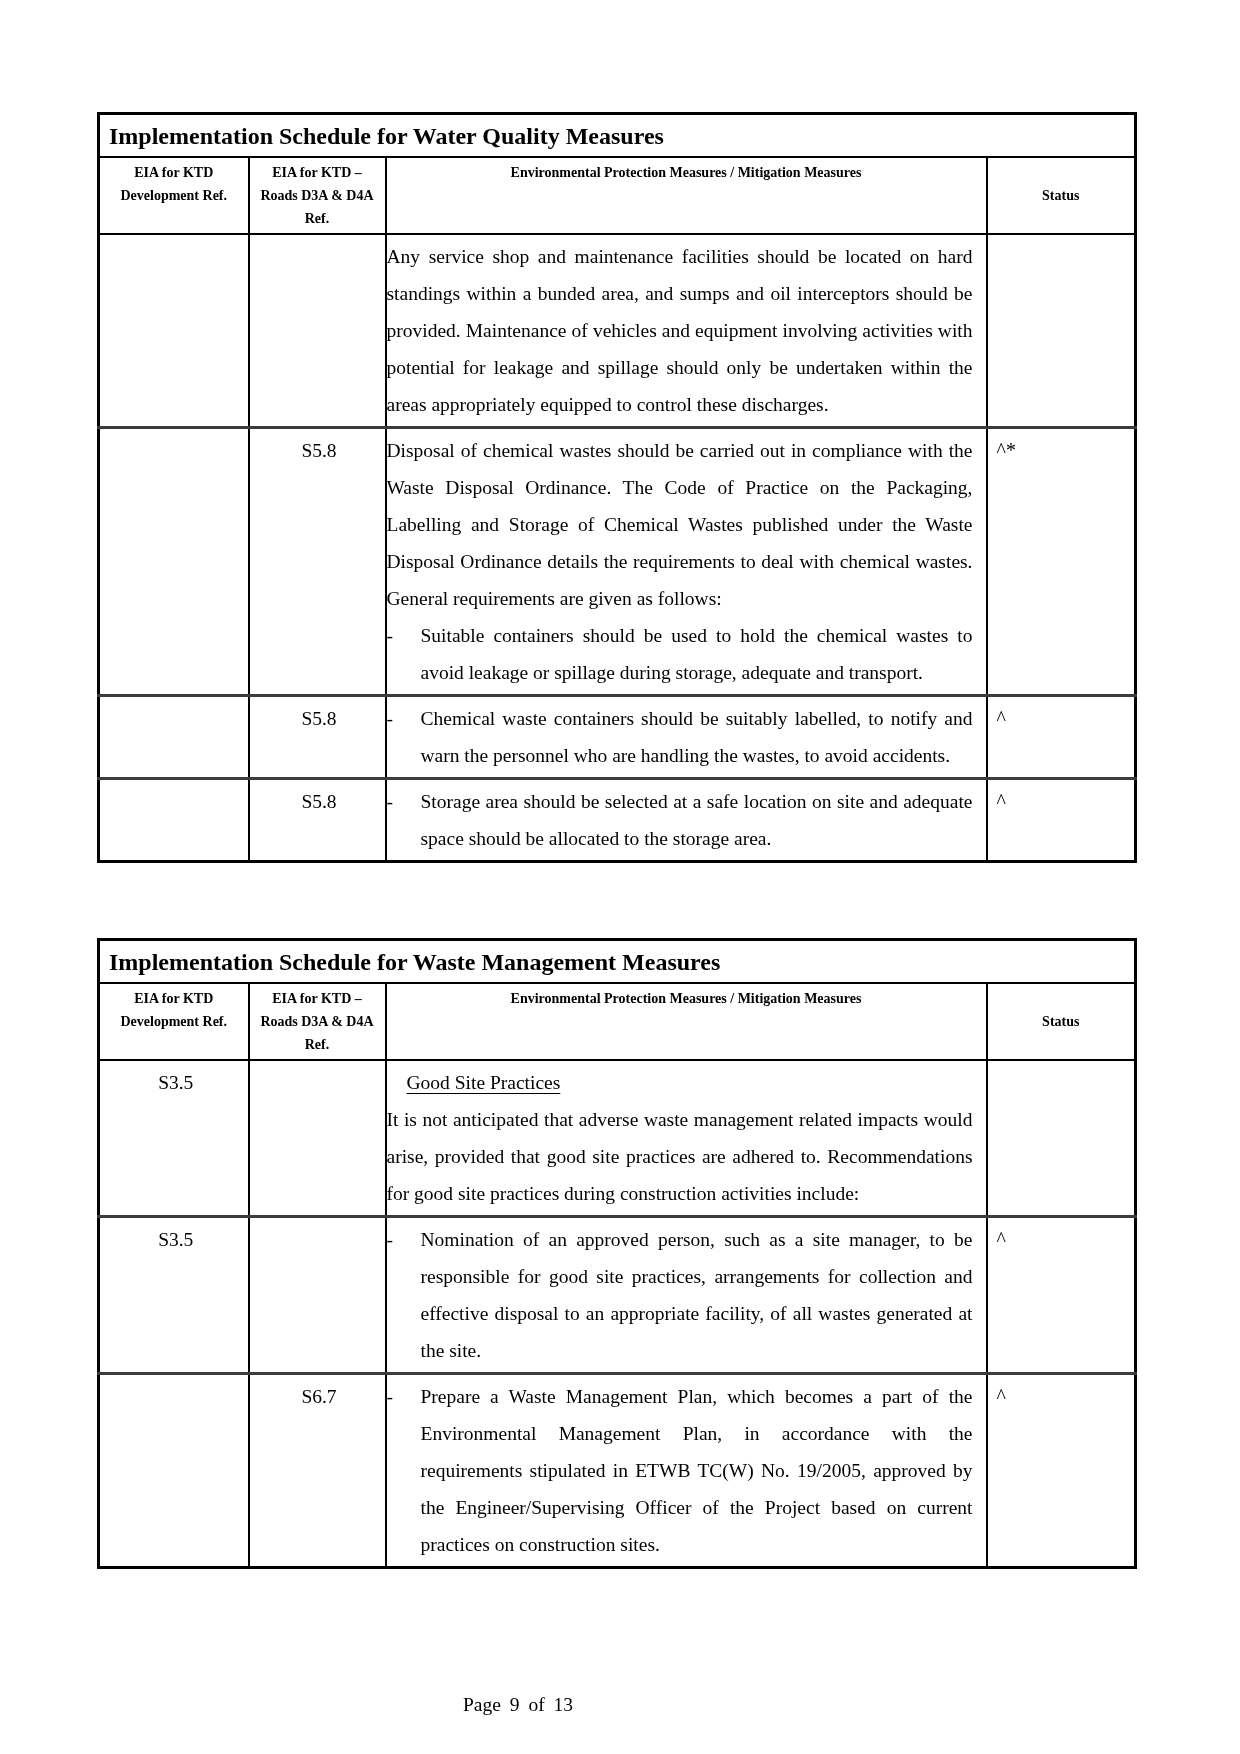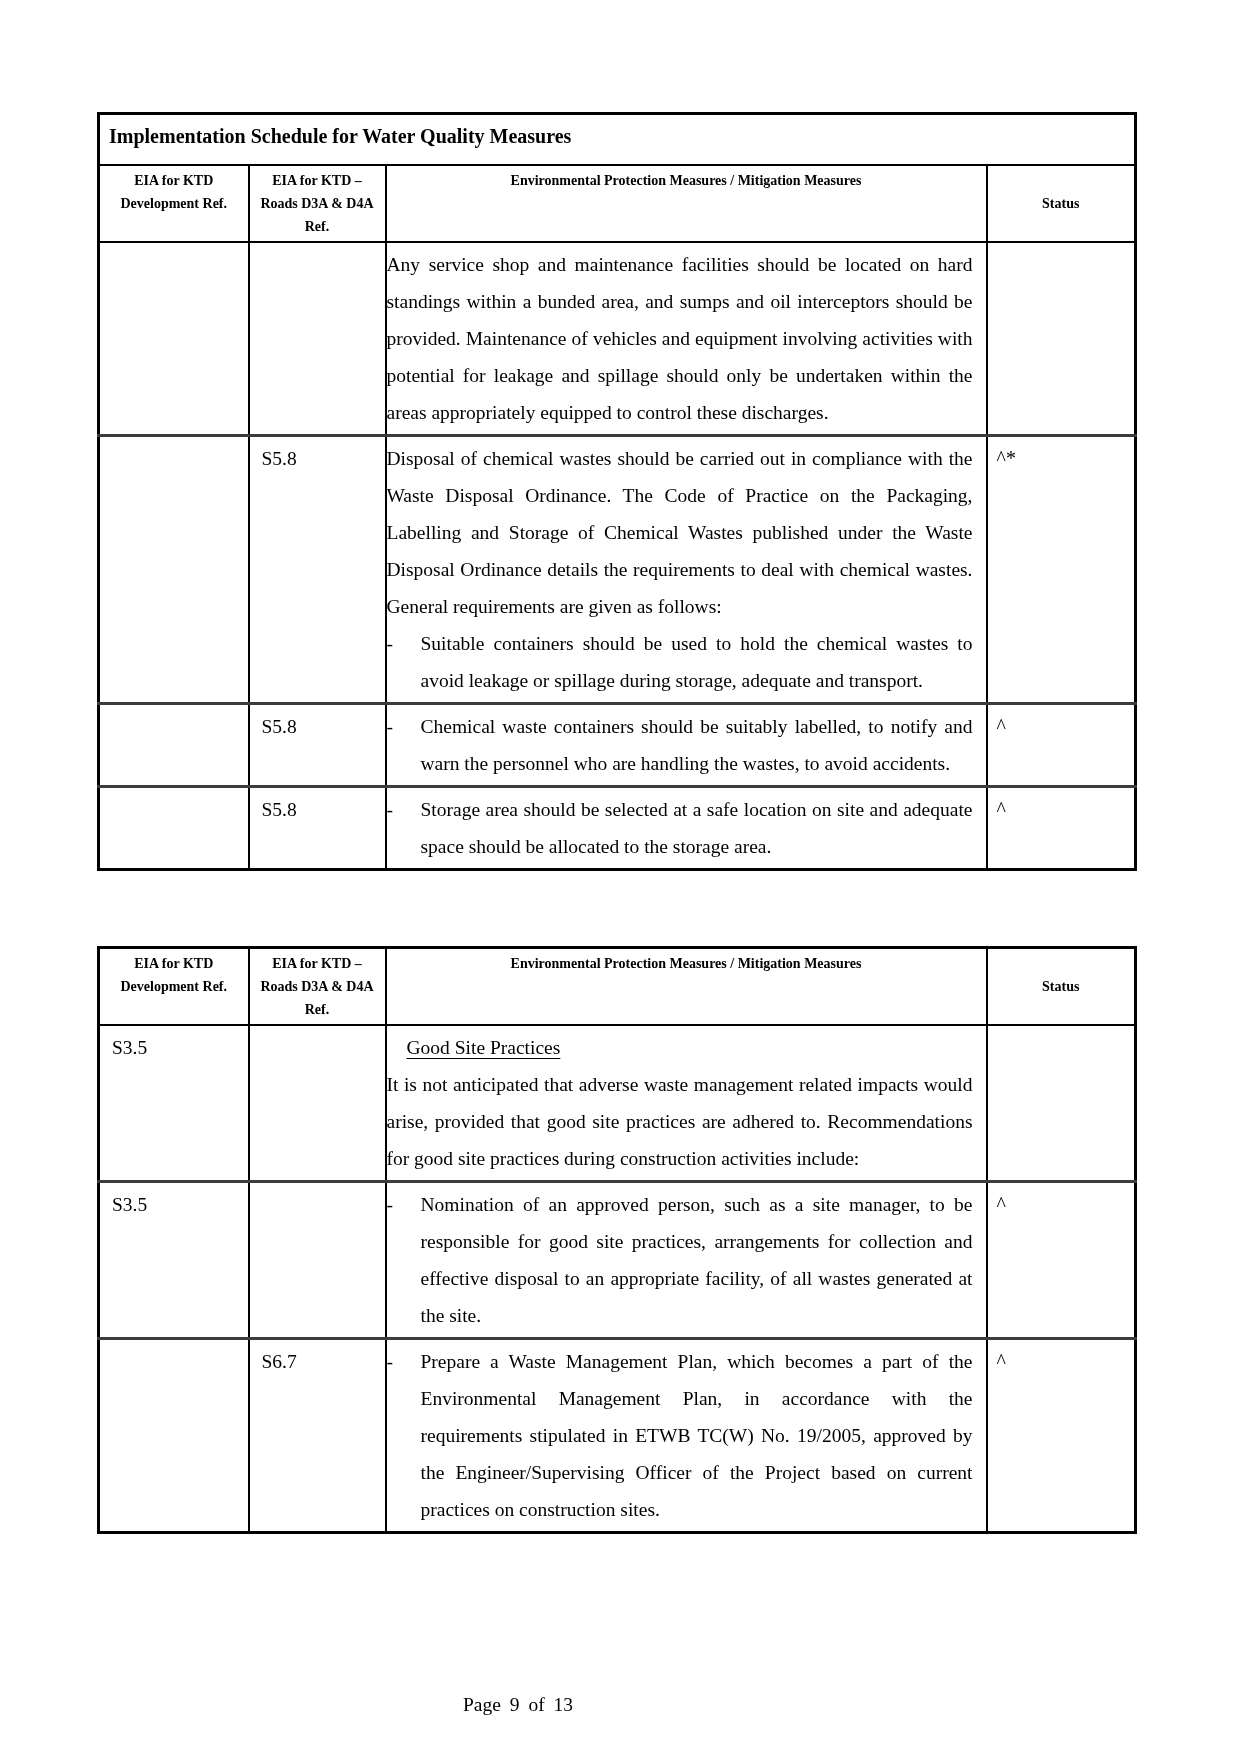--- a/index.html
+++ b/index.html
@@ -14,33 +14,34 @@
 
   table.sched {
     border-collapse: collapse; table-layout: fixed;
     width: 1037px; border: 3px solid #000;
   }
   table.sched td, table.sched th { border: 2px solid #000; }
 
   .c1 { width: 150px; } .c2 { width: 137px; } .c3 { width: 601px; } .c4 { width: 149px; }
 
   .title-row td {
-    font-weight: bold; font-size: 20px; line-height: 26px;
-    padding: 8px 9px 15px 9px; text-align: left;
+    font-weight: bold; font-size: 24px; line-height: 26px;
+    padding: 8px 9px 7px 9px; text-align: left;
   }
   .head-row th {
     font-weight: bold; font-size: 14px; line-height: 23px;
     text-align: center; vertical-align: top; padding: 3px 4px;
     border-bottom: 5px double #000;
   }
   .head-row th.status-h { vertical-align: middle; }
 
   .body-row td {
     vertical-align: top; font-size: 19.5px; line-height: 37px;
     padding: 3px 12px;
+    text-align: center;
   }
   .body-row + .body-row td { border-top: 3px solid #3c3c3c; }
 
   td.ref { padding: 3px 8px 3px 12px; }
   td.measures { padding: 3px 13px 3px 0; text-align: justify; }
   td.status { padding: 3px 6px 3px 9px; font-size: 20px; text-align: left; }
 
   .bullet { position: relative; padding-left: 34px; }
   .bullet .dash { position: absolute; left: 0; top: 0; }
   .heading { text-decoration: underline; text-underline-offset: 4px; text-align: left; margin-left: 20px; }
@@ -123,20 +124,23 @@
   <div class="gap"></div>
 
   <table class="sched">
     <colgroup>
         <col class="c1">
         <col class="c2">
         <col class="c3">
         <col class="c4">
       </colgroup>
     <tbody>
+        <tr class="title-row">
+      <td colspan="4">Implementation Schedule for Waste Management Measures</td>
+    </tr>
     <tr class="head-row">
       <th>EIA for KTD Development Ref.</th>
       <th>EIA for KTD – Roads D3A &amp; D4A Ref.</th>
       <th>Environmental Protection Measures / Mitigation Measures</th>
       <th class="status-h">Status</th>
     </tr>
 
     <tr class="body-row">
       <td class="ref">S3.5</td>
       <td class="ref"></td>

